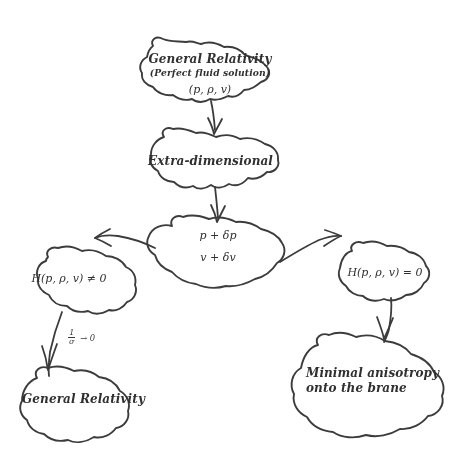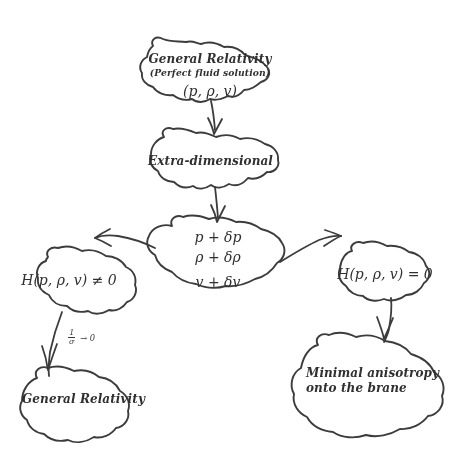--- a/index.html
+++ b/index.html
@@ -50,21 +50,21 @@
     font-style: italic;
     color: #303030;
     font-family: "DejaVu Serif", "Liberation Serif", serif;
     line-height: 1.25;
     white-space: nowrap;
     pointer-events: none;
   }
   .node-text .ln { display: block; }
   .t-title { font-size: 12px; font-weight: 600; letter-spacing: 0.1px; }
   .t-sub   { font-size: 9.2px; font-weight: 600; letter-spacing: 0.1px; }
-  .t-math  { font-size: 14px; font-weight: 400; font-style: italic; }
+  .t-math  { font-size: 11px; font-weight: 400; font-style: italic; }
 
   .edge-label {
     position: absolute;
     color: #3a3a3a;
     font-family: "DejaVu Serif", "Liberation Serif", serif;
     font-style: italic;
     font-size: 8.4px;
     white-space: nowrap;
     pointer-events: none;
   }
@@ -224,21 +224,20 @@
     <span class="ln t-sub">(Perfect fluid solution)</span>
     <span class="ln t-math" style="margin-top: 4px;">(p, ρ, v)</span>
   </div>
 
   <div class="node-text" style="left: 148px; top: 154px; width: 130px; text-align: left;">
     <span class="ln t-title">Extra-dimensional</span>
   </div>
 
   <div class="node-text" style="left: 163px; top: 229px; width: 110px;">
     <span class="ln t-math">p + δp</span>
-    <span class="ln t-math" style="margin-top: 2px;">ρ + δρ</span>
     <span class="ln t-math" style="margin-top: 8px;">v + δv</span>
   </div>
 
   <div class="node-text" style="left: 16px; top: 272px; width: 106px;">
     <span class="ln t-math">H(p, ρ, v) ≠ 0</span>
   </div>
 
   <div class="node-text" style="left: 333px; top: 266px; width: 104px;">
     <span class="ln t-math">H(p, ρ, v) = 0</span>
   </div>

